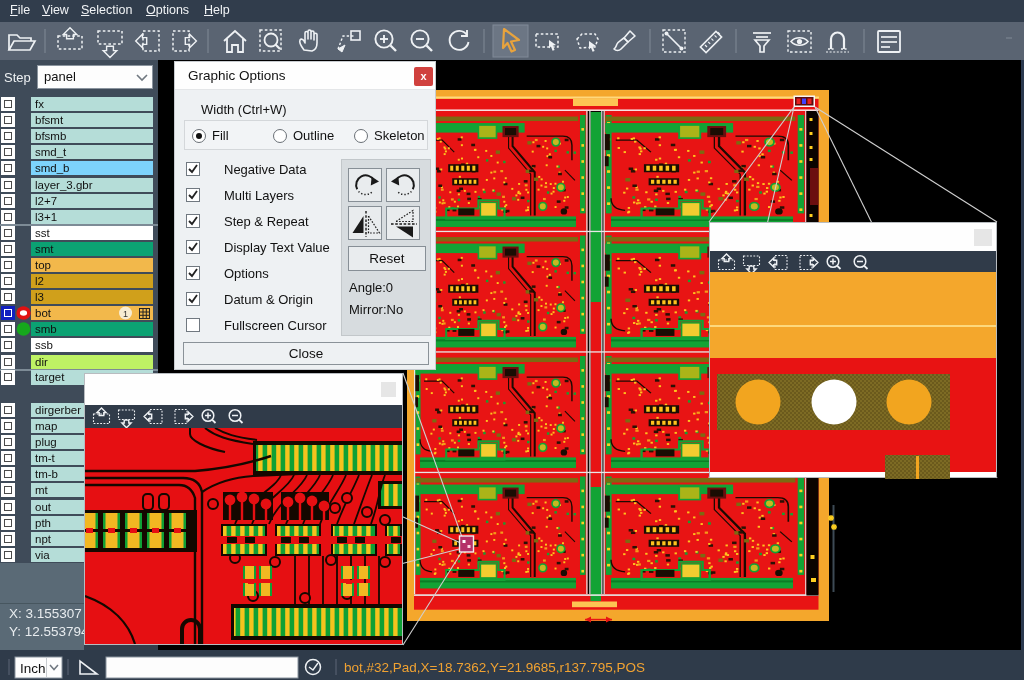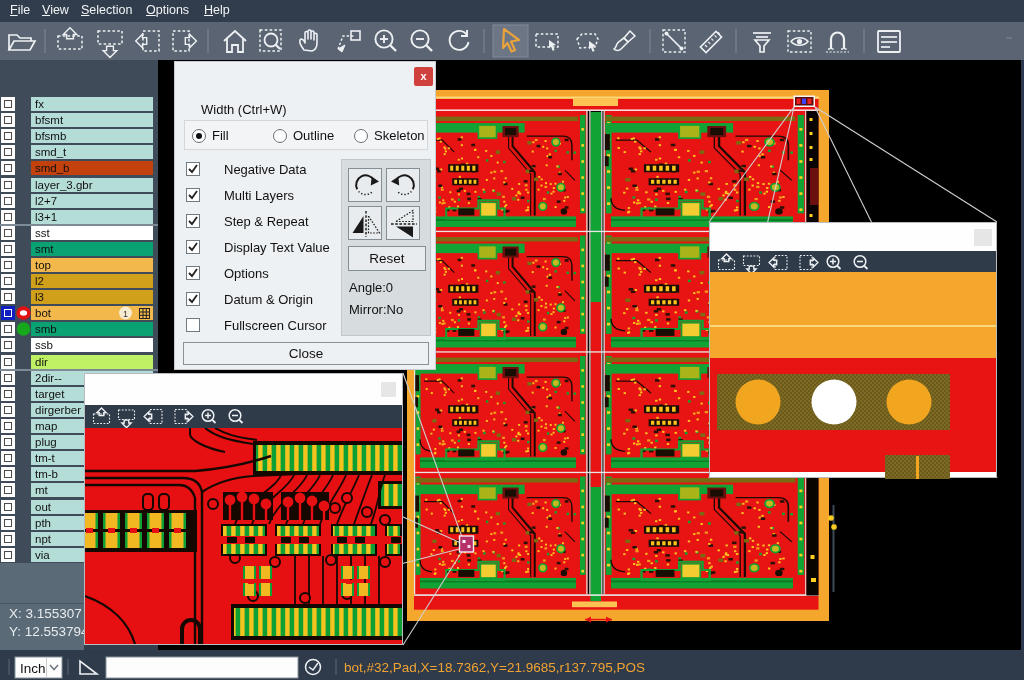--- a/index.html
+++ b/index.html
@@ -450,20 +450,29 @@
 <rect x="2" y="2" width="22" height="21" stroke-width="1.8" rx="1"></rect>
 <line x1="5" y1="8" x2="21" y2="8" stroke-width="1.7"></line>
 <line x1="5" y1="13" x2="21" y2="13" stroke-width="1.7"></line>
 <line x1="5" y1="18" x2="14" y2="18" stroke-width="1.7"></line>
         </g>
         <line x1="1006" y1="16" x2="1012" y2="16" stroke="#79828e" stroke-width="1.3"></line>
       </svg>
   </div>
 
   <div class="sidebar" id="sidebar">
+    <div class="steprow">
+      <span class="steplabel">Step</span>
+      <div class="stepdd">
+          <span class="t">panel</span>
+        <svg width="12" height="8" style="position:absolute;right:4px;top:8px">
+            <path d="M1 1 L6 6 L11 1" stroke="#707880" stroke-width="1.6" fill="none"></path>
+          </svg>
+      </div>
+    </div>
   <div class="row" style="top:37px">
         <div class="cb">
           <i></i>
         </div>
         <div class="strip" style="background:#b5ddd8">
           <span class="t">fx</span>
         </div>
       </div>
       <div class="row" style="top:53px">
         <div class="cb">
@@ -486,21 +495,21 @@
           <i></i>
         </div>
         <div class="strip" style="background:#b5ddd8">
           <span class="t">smd_t</span>
         </div>
       </div>
       <div class="row" style="top:101px">
         <div class="cb">
           <i></i>
         </div>
-        <div class="strip" style="background:#c2410c">
+        <div class="strip" style="background:#7dd3fc">
           <span class="t">smd_b</span>
         </div>
       </div>
       <div class="row" style="top:118px">
         <div class="cb">
           <i></i>
         </div>
         <div class="strip" style="background:#b5ddd8">
           <span class="t">layer_3.gbr</span>
         </div>
@@ -614,21 +623,21 @@
       </div>
       <div class="gsep" style="top:308.8px"></div>
       <div class="row" style="top:311px">
         <div class="cb">
           <i></i>
         </div>
         <div class="strip" style="background:#b5ddd8">
           <span class="t">2dir--</span>
         </div>
       </div>
-      <div class="row" style="top:327px">
+      <div class="row" style="top:310px">
         <div class="cb">
           <i></i>
         </div>
         <div class="strip" style="background:#b5ddd8">
           <span class="t">target</span>
         </div>
       </div>
       <div class="row" style="top:343px">
         <div class="cb">
           <i></i>
@@ -711,20 +720,23 @@
       </div>
     </div>
 
   <div style="position:absolute;left:0;top:563px;width:158px;height:87px;background:#5a6a76"></div>
   <div style="position:absolute;left:84px;top:645px;width:74px;height:5px;background:#313d4a"></div>
   <div style="position:absolute;left:0;top:602.5px;width:158px;height:1.5px;background:#47565f"></div>
   <div class="xy" style="top:606px">X: 3.155307</div>
   <div class="xy" style="top:624px">Y: 12.553794</div>
 
   <div class="dlg">
+    <div class="dtitle">
+        <span class="t">Graphic Options</span>
+      </div>
     <div class="dx">x</div>
     <div class="ditem" style="left:26px;top:40px">Width (Ctrl+W)</div>
     <div class="grp">
       <div class="radio" style="left:7px">
           <i></i>
         </div>
         <span style="position:absolute;left:27px;top:7px">Fill</span>
       <div class="radio" style="left:88px"></div>
         <span style="position:absolute;left:108px;top:7px">Outline</span>
       <div class="radio" style="left:169px"></div>

